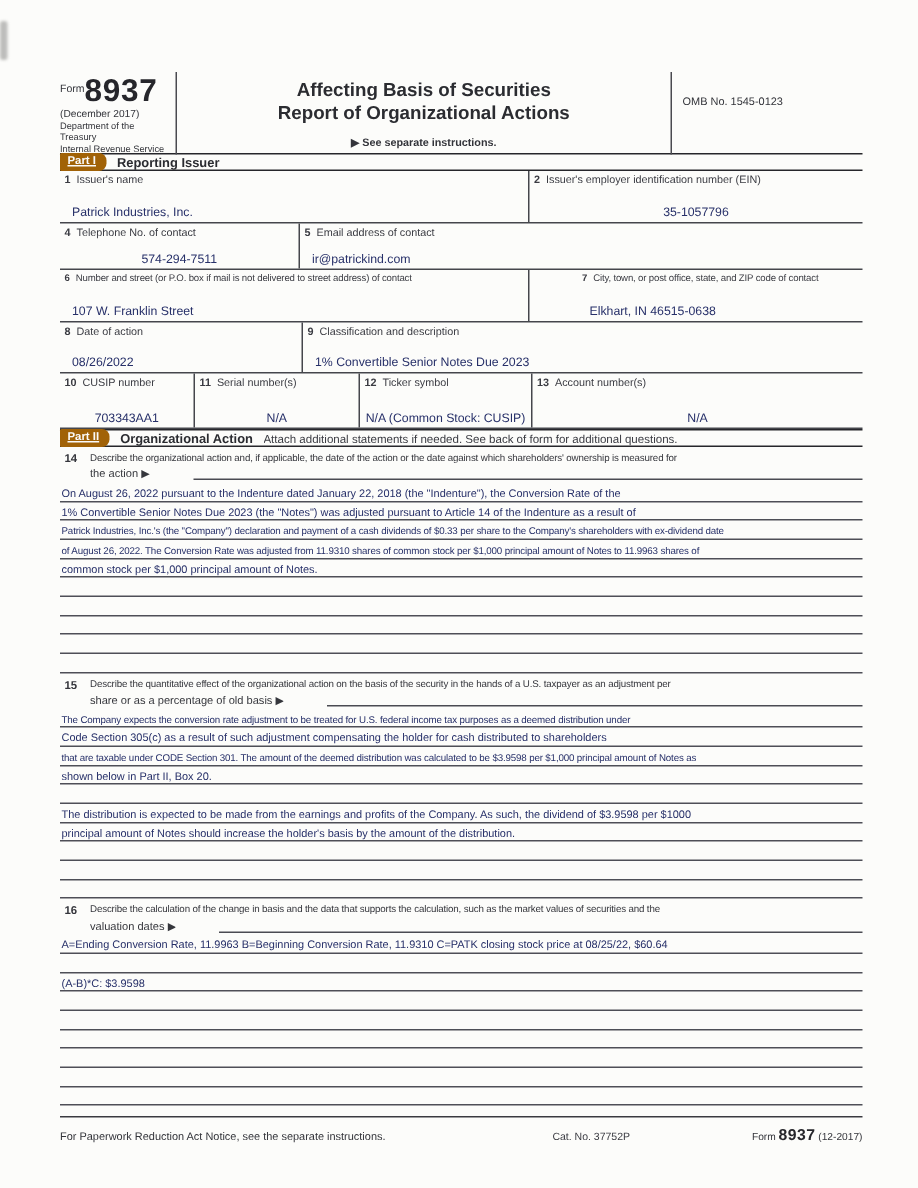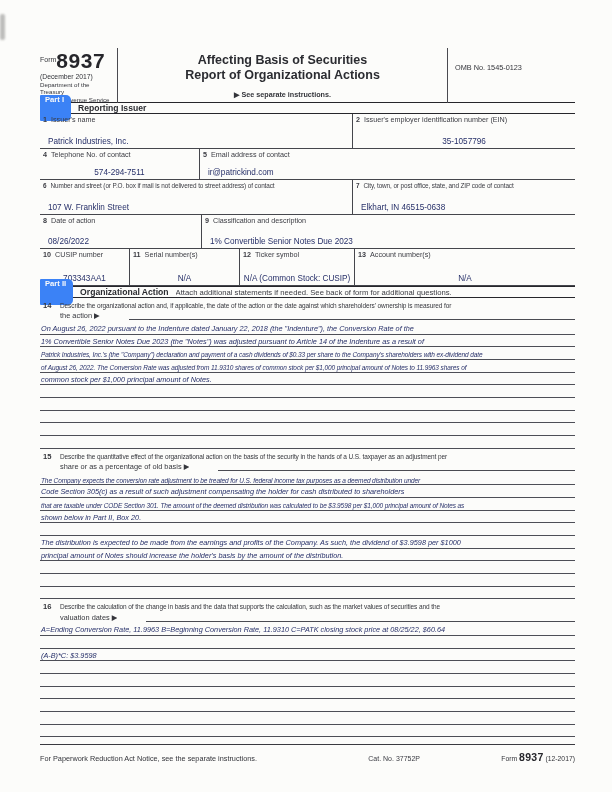--- a/index.html
+++ b/index.html
@@ -27,31 +27,31 @@
   .form-title { font-size:12.5px; font-weight:bold; line-height:14.5px; color:#2b2c31; }
   .see-instr { font-size:7.2px; font-weight:bold; margin-top:8px; }
   .fh-right { border-left:1px solid #4a4a50; padding:15px 0 0 7px; font-size:7.3px; }
 
   
   .part-bar {
     border-top:1.5px solid #26262b; border-bottom:1px solid #26262b;
     display:flex; align-items:center; height:12px; gap:7px;
   }
   .part-tag {
-    background:#3b82f6; color:#fafafa; font-weight:bold; font-size:7.6px;
-    padding:1px 7px 16px 5px; border-radius:1px 5px 5px 1px; line-height:8.5px;
+    background:#a16207; color:#fafafa; font-weight:bold; font-size:7.6px;
+    padding:1px 7px 3px 5px; border-radius:1px 5px 5px 1px; line-height:8.5px;text-decoration:underline;
   }
   .part-heading { font-weight:bold; font-size:8.6px; color:#2b2c31; white-space:nowrap; }
   .part-note { font-size:7.7px; color:#3a3b42; white-space:nowrap; overflow:hidden; }
 
   
   .grid-row { display:grid; border-bottom:1px solid #45464c; }
   .row-a { grid-template-columns:313px 222px; height:35px; }
   .row-b { grid-template-columns:160px 153px 222px; height:31px; }
-  .row-c { grid-template-columns:313px 222px; height:35px; }
+  .row-c { grid-template-columns:313px 222px; height:35px;gap:32px; }
   .row-d { grid-template-columns:162px 373px; height:34px; }
   .row-e { grid-template-columns:90px 110px 115px 220px; height:37px; }
   .cell {
     display:flex; flex-direction:column; justify-content:space-between;
     padding:1.5px 3px 1px 3px; border-right:1px solid #45464c; overflow:hidden;
   }
   .cell.last { border-right:none; }
   .cell-label { font-size:7.2px; color:#3a3b42; display:flex; gap:4px; line-height:8.4px; white-space:nowrap; }
   .cell-label.tight-label { font-size:6.4px; letter-spacing:-.1px; }
   .fnum { font-weight:bold; }
@@ -65,21 +65,21 @@
   .q-line { font-size:7.4px; line-height:10.4px; white-space:nowrap; overflow:hidden; }
   .q-line.tight, .ruled-line.tight { font-size:6.5px; letter-spacing:-.1px; }
   .qline2 { display:flex;gap:24px; }
   .qline2 .q-line { flex:0 0 auto; }
   .fill-rule { flex:1 1 auto; border-bottom:1px solid #4a4b52; margin:0 0 1.5px 5px; }
 
   .ruled-line {
     height:12.7px; border-bottom:1px solid #4e4f57;
     font-size:7.3px; color:#273069;
     display:flex; align-items:flex-end;
-    padding:0 1px .5px 1px; white-space:nowrap; overflow:hidden;font-style:italic;
+    padding:0 1px .5px 1px; white-space:nowrap; overflow:hidden;
   }
 
   
   .form-bottom-line { border-top:1.5px solid #3a3a40; margin-top:7px; }
   .footer { display:flex; align-items:baseline; justify-content:space-between; margin-top:6px; }
   .footer-left { font-weight:normal; font-size:7.3px; }
   .footer-cat { font-size:7px; color:#3a3b42; margin-left:30px; }
   .footer-right { font-size:6.8px; white-space:nowrap; }
   .footer-form-number { font-size:10.5px; font-weight:bold; letter-spacing:.3px; color:#26262b; }
 </style>

